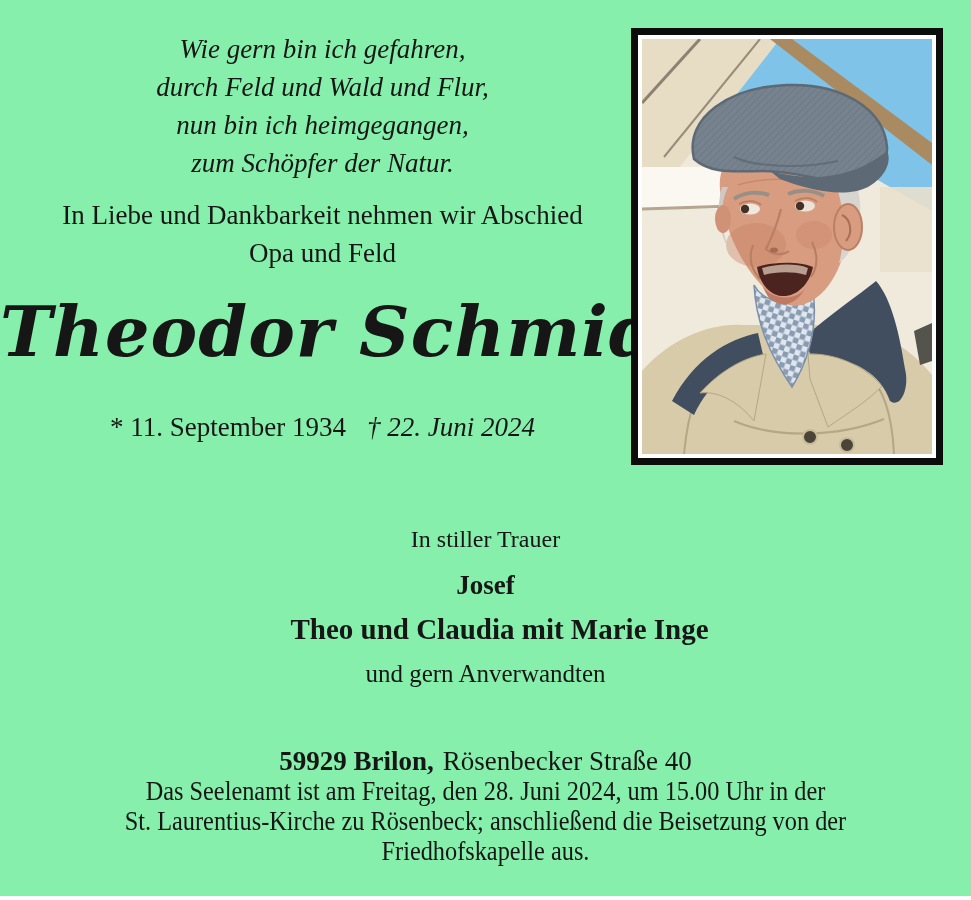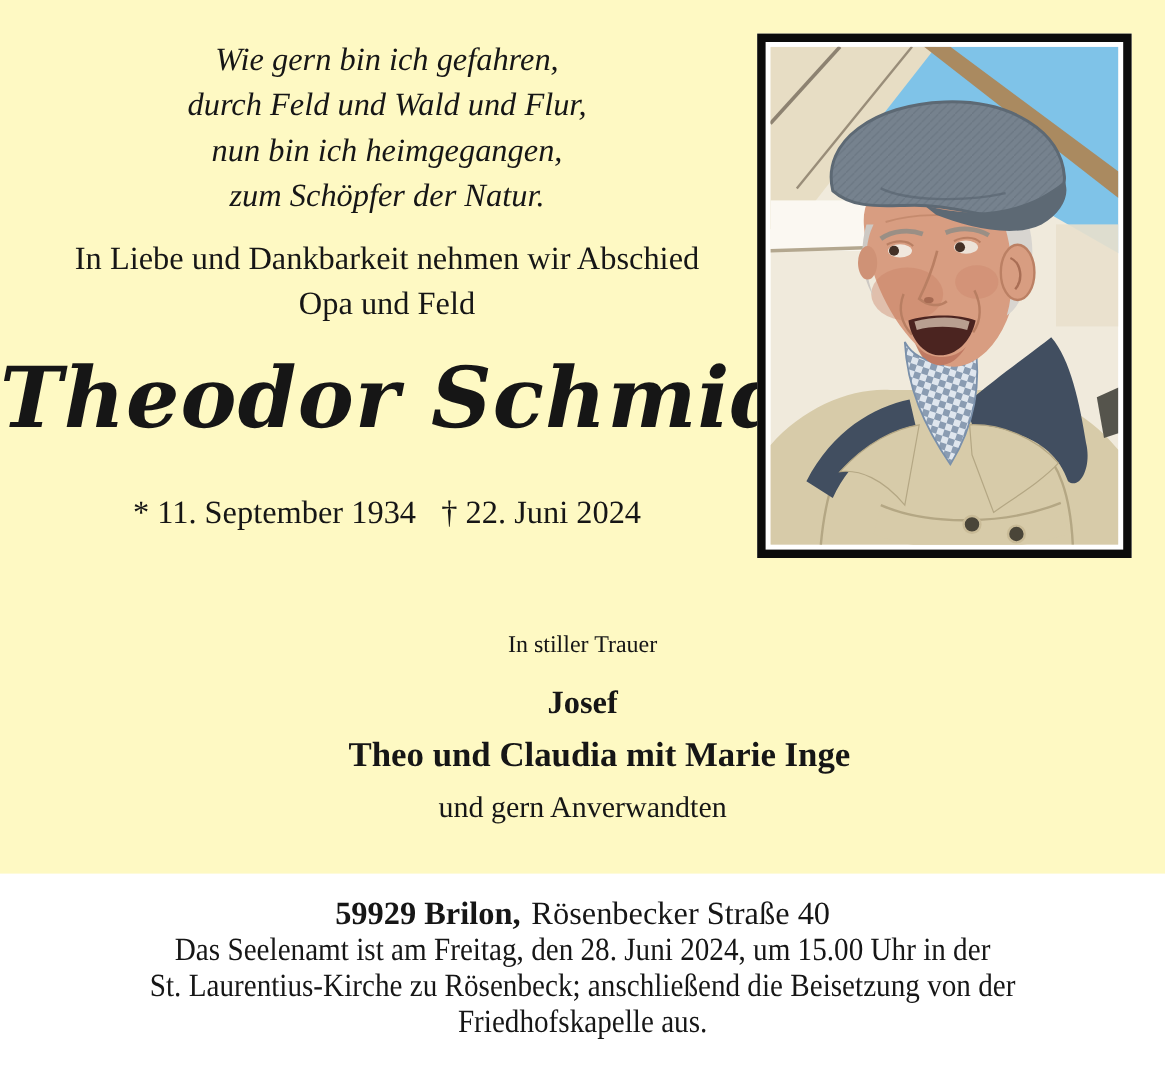--- a/index.html
+++ b/index.html
@@ -1,35 +1,35 @@
 <!DOCTYPE html>
 <html><head>
 <meta charset="utf-8">
 <style>
   * { margin:0; padding:0; box-sizing:border-box; }
   html,body { background:#ffffff; }
   body { width:971px; height:900px; font-family:"Liberation Serif", serif; color:#161616; overflow:hidden; }
-  .page { position:relative; width:971px; height:728px; background:#fef9c3; }
+  .page { position:relative; width:971px; height:896px; background:#86efac; }
 
   .col-left { position:absolute; left:0; top:0; width:645px; }
   .col-left > div { position:absolute; left:0; width:645px; text-align:center; }
 
   .poem { top:30px; font-style:italic; font-size:27px; line-height:38px; }
   .intro { top:196px; font-size:27px; line-height:38px; }
   .name  { top:290px; font-family:"DejaVu Serif", serif; font-style:italic; font-weight:bold;
            font-size:70px; letter-spacing:1px; white-space:nowrap; }
   .dates { top:412px; font-size:27px; white-space:nowrap; }
-  .dates .death { margin-left:21px; }
+  .dates .death { margin-left:21px;font-style:italic; }
 
   .photo-frame { position:absolute; left:631px; top:28px; width:312px; height:437px;
                  border:7px solid #0c0c0c; background:#ffffff; padding:4px; }
   .photo-frame svg { display:block; width:290px; height:415px; }
 
   .cline { position:absolute; left:0; width:971px; text-align:center; white-space:nowrap; }
-  .mourning-header { top:526px; font-size:20px; }
+  .mourning-header { top:526px; font-size:24px; }
   .mourner-1 { top:570px; font-size:27px; font-weight:bold; }
   .mourner-2 { top:613px; font-size:29px; font-weight:bold;margin-left:14px; }
   .relatives { top:660px; font-size:25px; }
   .address   { top:698px; font-size:27px;margin-top:48px; }
   .address .city { font-weight:bold; }
   .address .street { margin-left:9px; }
   .service   { top:776px; font-size:27px; line-height:30px; transform:scaleX(0.9); transform-origin:50% 0; }
 </style>
 </head>
 <body>

